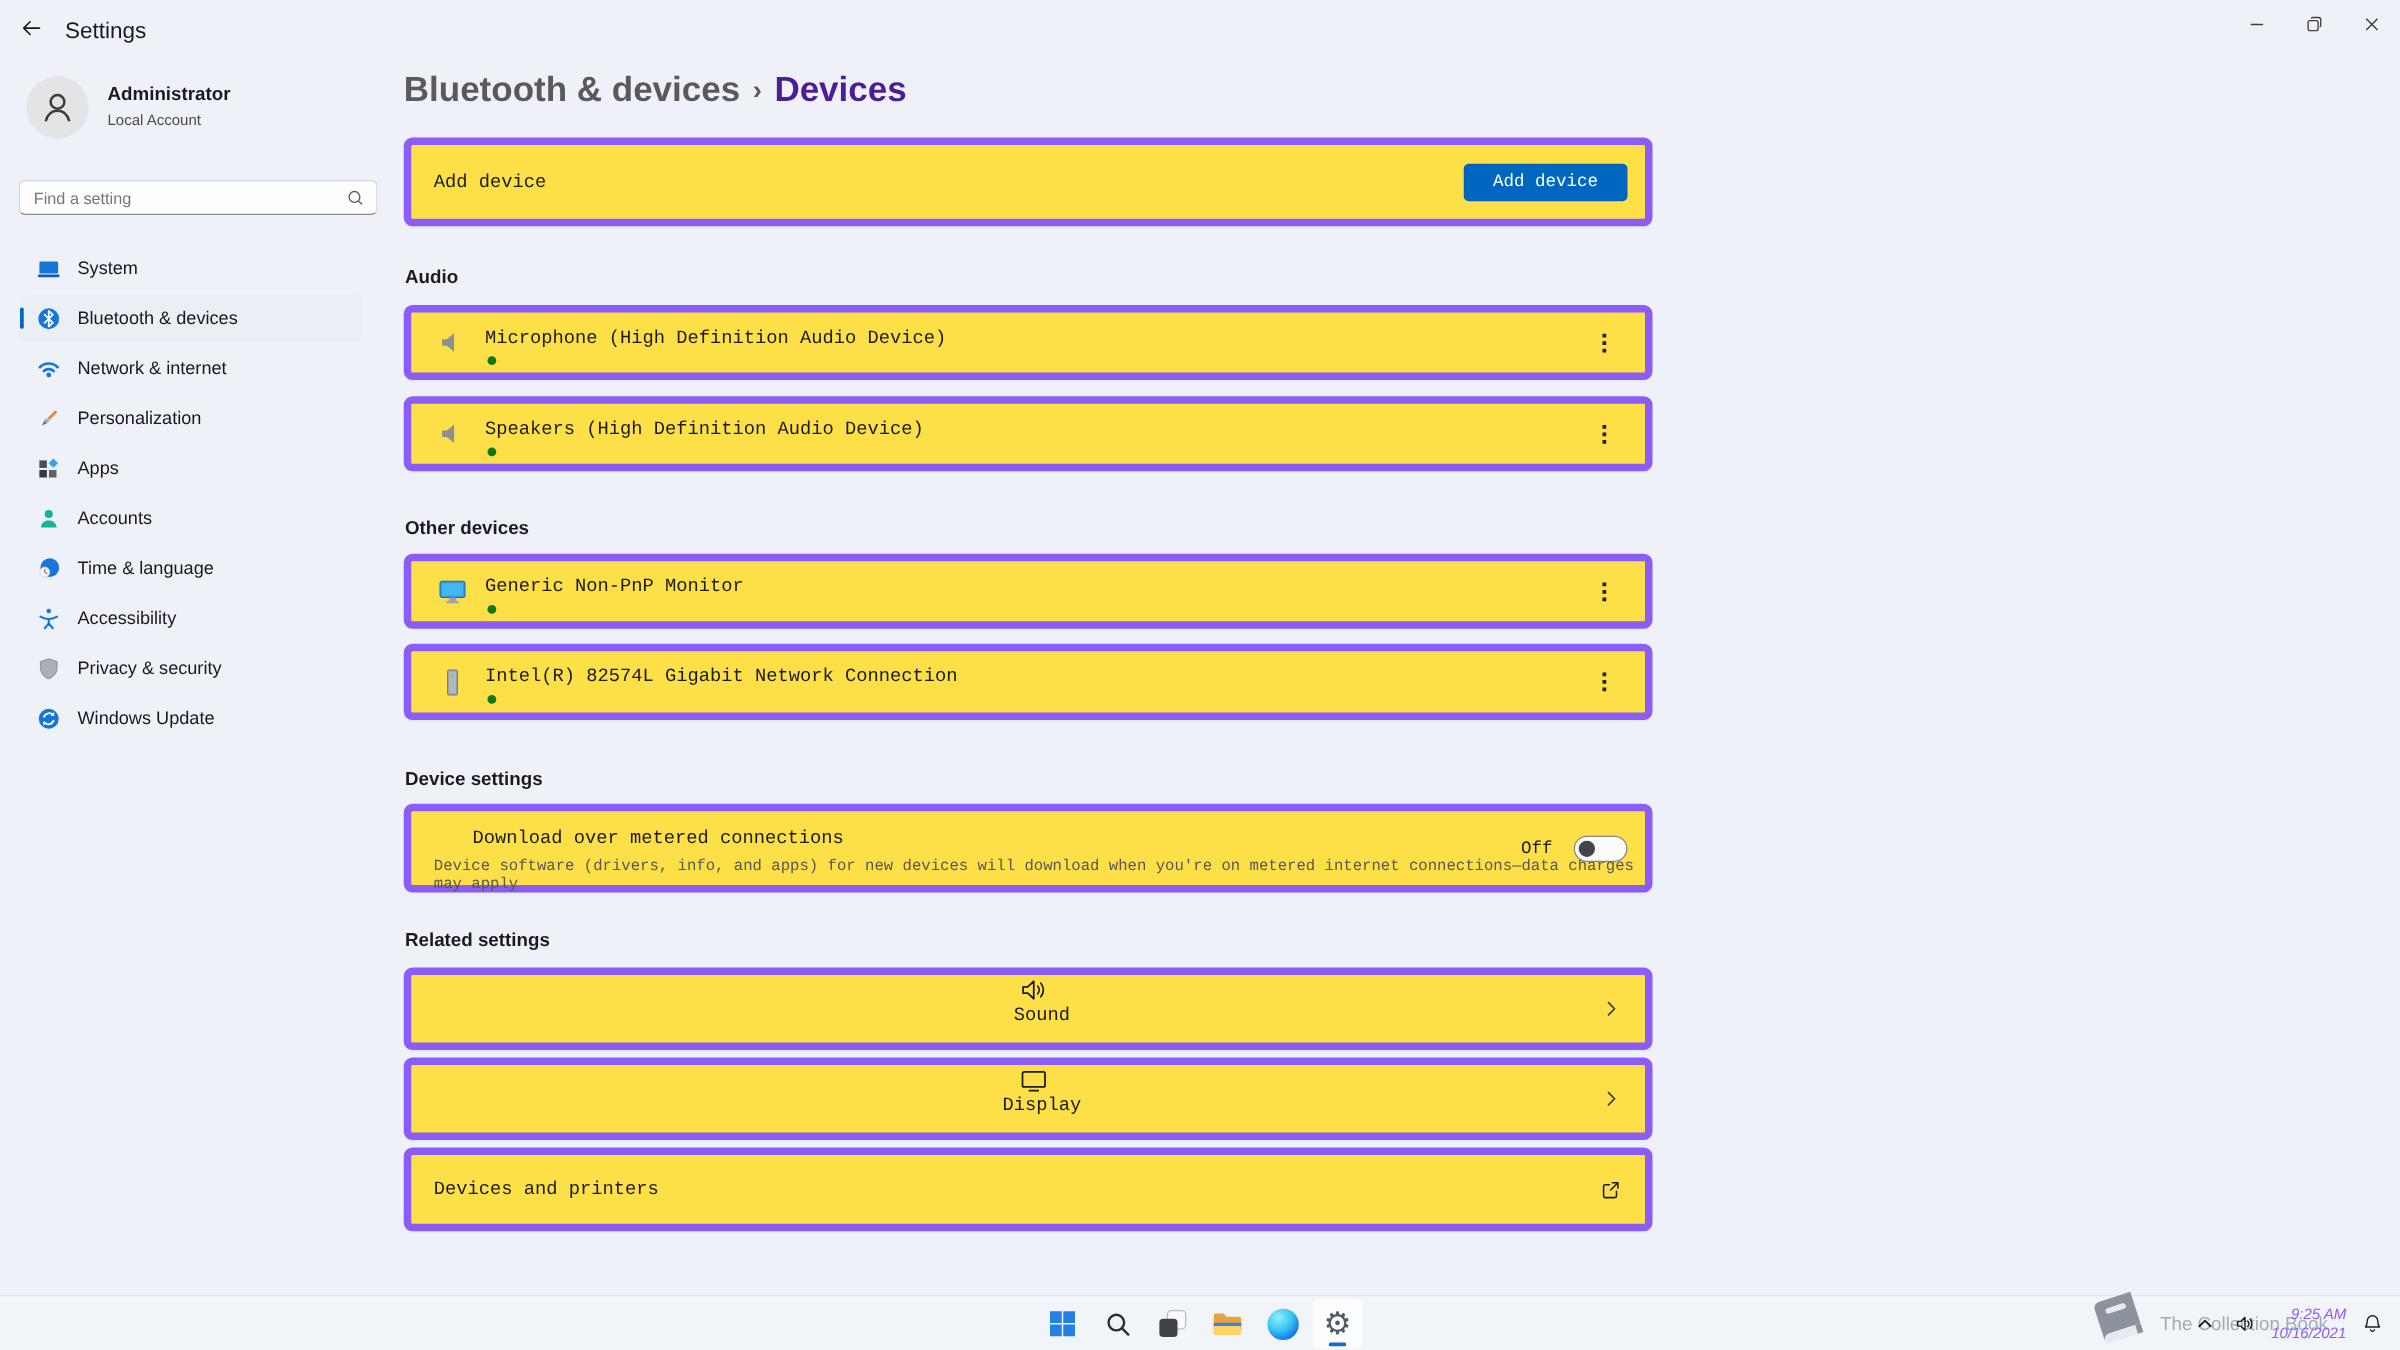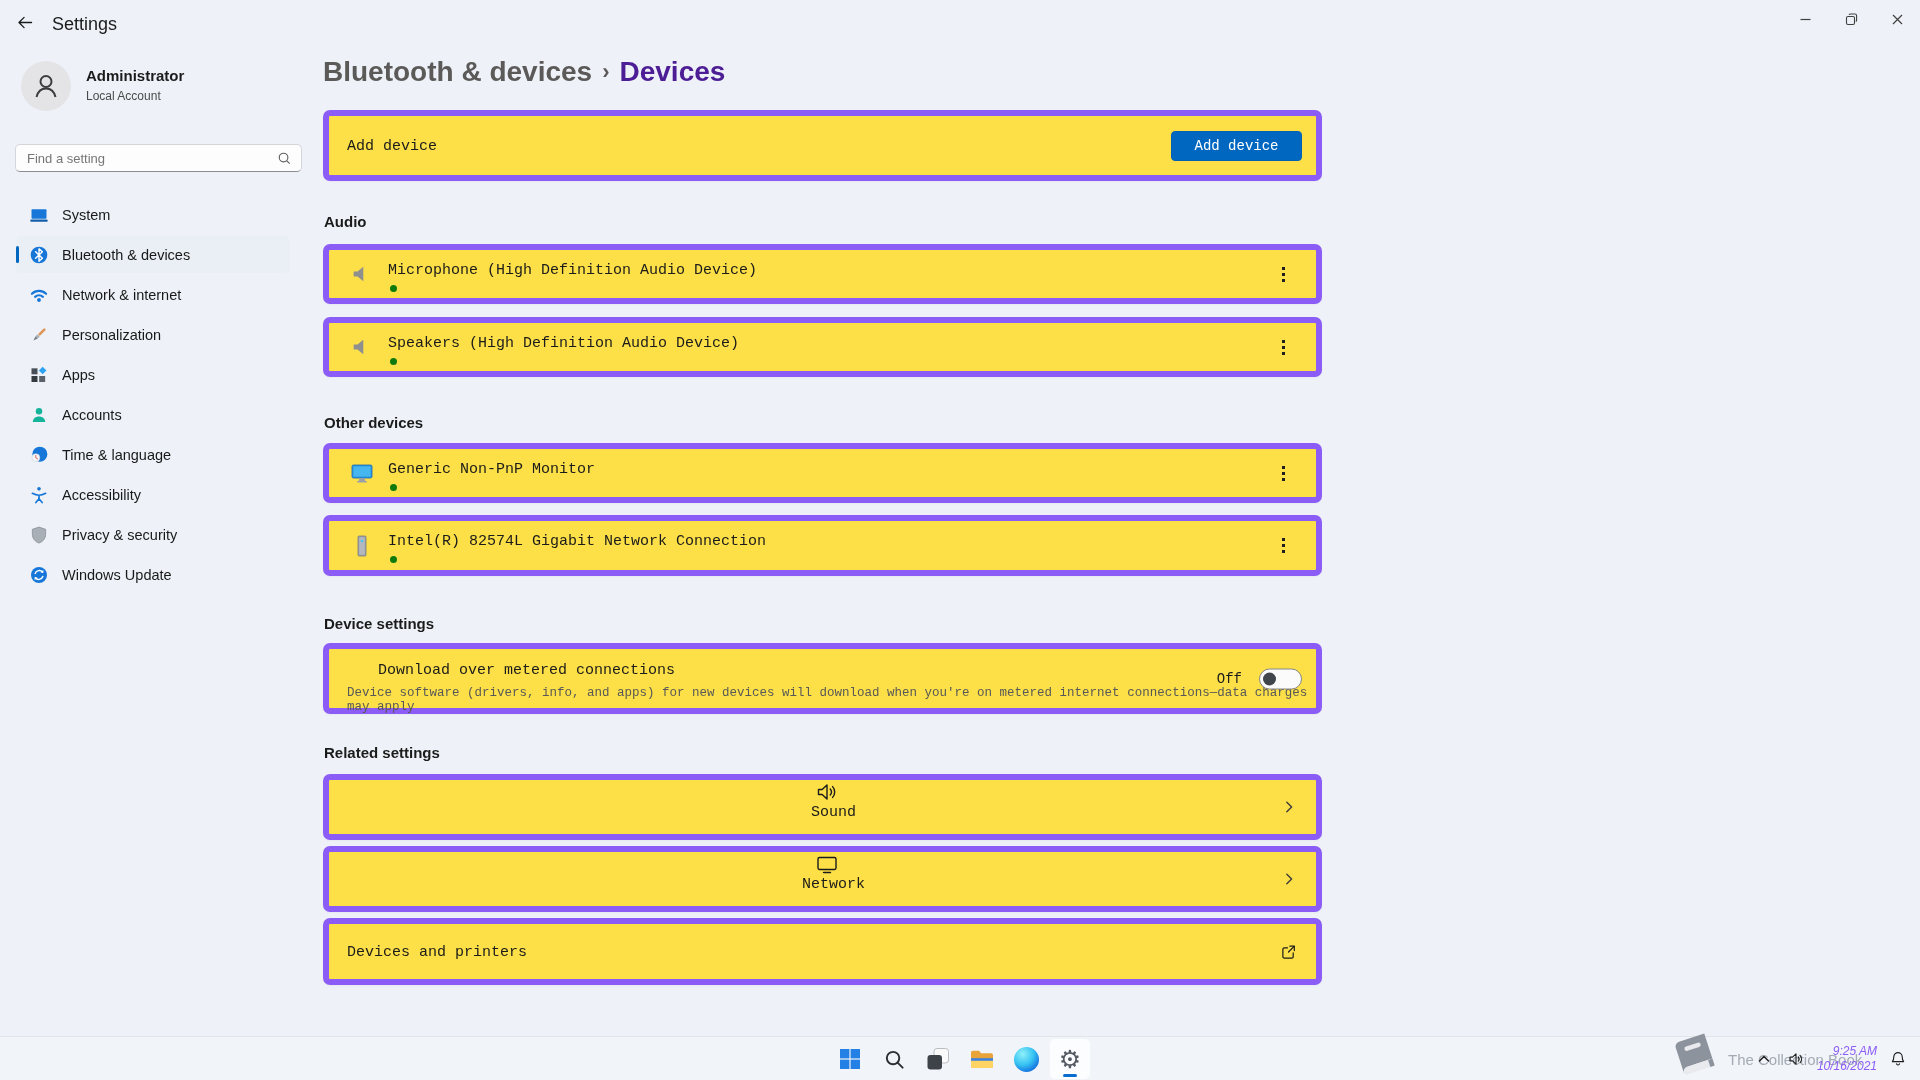--- a/index.html
+++ b/index.html
@@ -382,21 +382,21 @@
   </div>
 
   <div class="card" id="card-display">
     <div class="rel-row">
       <span class="rel-icon">
         <svg width="24" height="24" viewBox="0 0 24 24" fill="none" stroke="#1b1b1b" stroke-width="1.4" stroke-linecap="round">
             <rect x="3" y="5.5" width="18" height="12" rx="1.4"></rect>
             <path d="M8.5 20.5h7"></path>
           </svg>
       </span>
-      <span class="rel-label">Network</span>
+      <span class="rel-label">Display</span>
     </div>
     <span class="chev">
       <svg width="14" height="14" viewBox="0 0 16 16" fill="none" stroke="#3c3c3c" stroke-width="1.6" stroke-linecap="round" stroke-linejoin="round">
           <path d="M5.5 2.5L11 8l-5.5 5.5"></path>
         </svg>
     </span>
   </div>
 
   <div class="card" id="card-dnp">
     <div class="dnp-label">Devices and printers</div>

